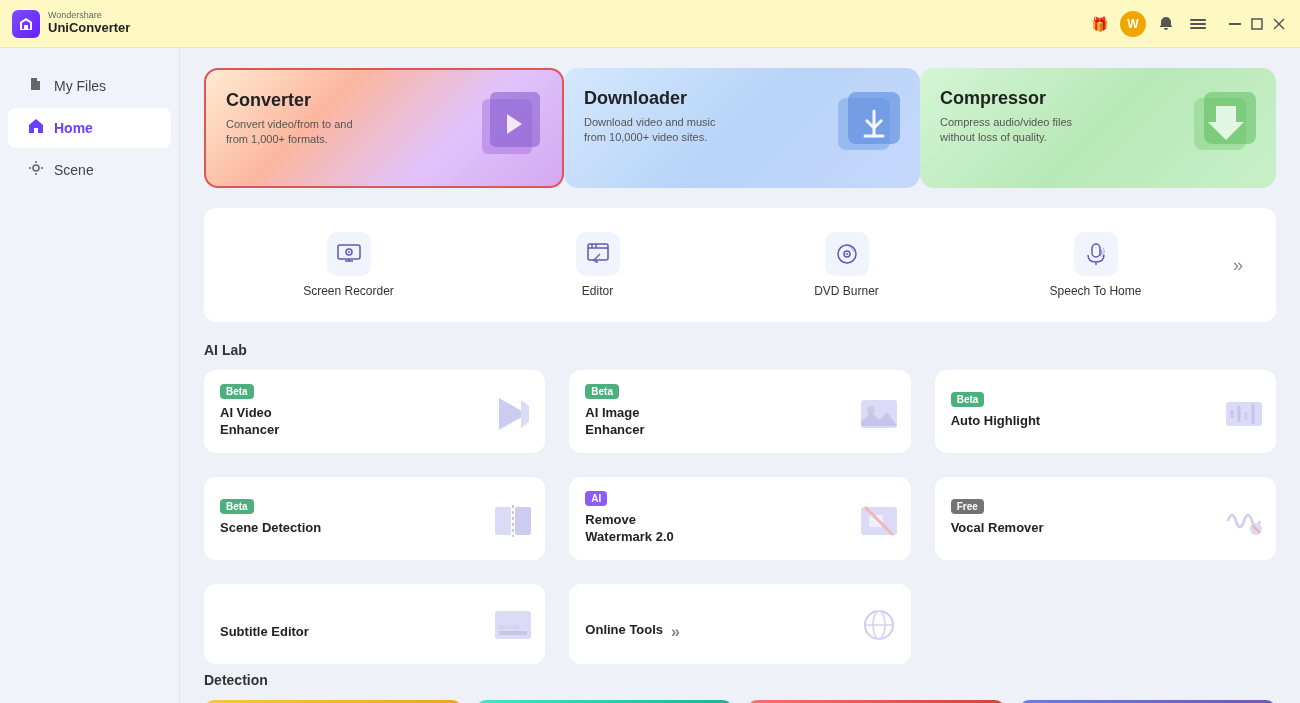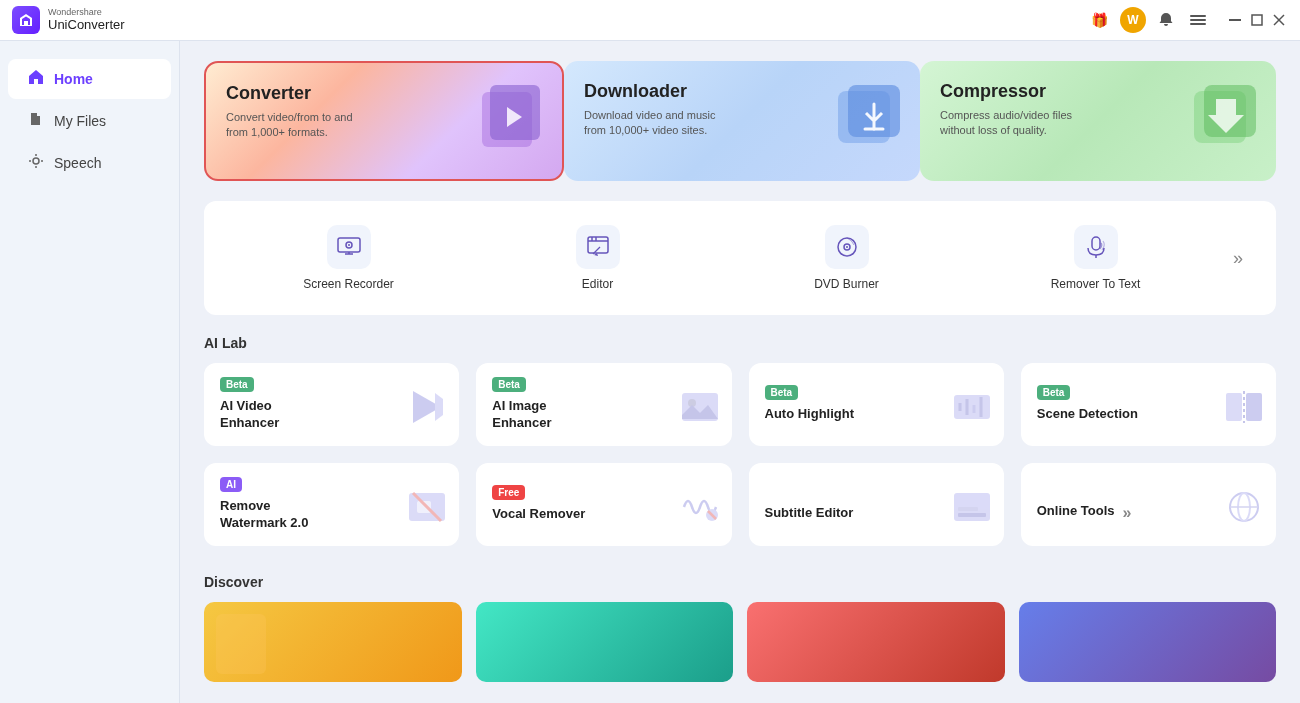--- a/index.html
+++ b/index.html
@@ -8,22 +8,22 @@
       background: #e8edf5;
       width: 1300px;
       height: 703px;
       overflow: hidden;
       display: flex;
       flex-direction: column;
     }
 
     
     .titlebar {
-      height: 41px;
-      background: #ffffff;
+      height: 48px;
+      background: #fef9c3;
       display: flex;
       align-items: center;
       justify-content: space-between;
       padding: 0 12px;
       border-bottom: 1px solid #dde3ee;
       flex-shrink: 0;
     }
     .titlebar-logo {
       display: flex;
       align-items: center;
@@ -45,21 +45,21 @@
       display: flex;
       flex-direction: column;
       line-height: 1.1;
     }
     .logo-brand {
       font-size: 9px;
       color: #666;
     }
     .logo-name {
       font-size: 13px;
-      font-weight: 400;
+      font-weight: 700;
       color: #222;
       text-align: right;
     }
     .titlebar-controls {
       display: flex;
       align-items: center;
       gap: 8px;
     }
     .titlebar-icon {
       width: 24px;
@@ -230,23 +230,23 @@
 
     
     .section-title {
       font-size: 14px;
       font-weight: 600;
       color: #333;
       margin-bottom: 12px;
     }
     .ai-grid {
       display: grid;
-      grid-template-columns: repeat(4, 1fr);
-      gap: 17px;
-      margin-bottom: 28px;
+      grid-template-columns: repeat(3, 1fr);
+      gap: 24px;
+      margin-bottom: 8px;
     }
     .ai-card {
       background: white;
       border-radius: 12px;
       padding: 14px 16px;
       cursor: pointer;
       position: relative;
       overflow: hidden;
       min-height: 80px;
       display: flex;
@@ -257,21 +257,21 @@
       display: inline-block;
       font-size: 10px;
       font-weight: 700;
       padding: 2px 6px;
       border-radius: 4px;
       margin-bottom: 6px;
       width: fit-content;
     }
     .badge.beta { background: #4caf7d; color: white; }
     .badge.ai { background: #8b5cf6; color: white; }
-    .badge.free { background: #ef4444; color: white; }
+    .badge.free { background: #737373; color: white; }
     .ai-card-name {
       font-size: 13px;
       font-weight: 600;
       color: #222;
       line-height: 1.3;
     }
     .ai-card-icon {
       position: absolute;
       right: 10px;
       bottom: 8px;
@@ -345,44 +345,44 @@
             <line x1="11" y1="1" x2="1" y2="11" stroke="#555" stroke-width="1.5"></line>
           </svg>
       </div>
     </div>
   </div>
 </div>
 
 <div class="main-layout">
 
   <div class="sidebar">
+    <div class="sidebar-item">
+      <span class="s-icon">
+        <svg width="16" height="16" viewBox="0 0 16 16" fill="#666">
+            <path d="M3 2h6l3 3v9H3V2zm6 0v3h3"></path>
+          </svg>
+      </span>
+      <span>My Files</span>
+    </div>
     <div class="sidebar-item active">
       <span class="s-icon">
         <svg width="16" height="16" viewBox="0 0 16 16" fill="#6c3fff">
             <path d="M8 1L1 7v8h5v-5h4v5h5V7L8 1z"></path>
           </svg>
       </span>
       <span>Home</span>
-    </div>
-    <div class="sidebar-item">
-      <span class="s-icon">
-        <svg width="16" height="16" viewBox="0 0 16 16" fill="#666">
-            <path d="M3 2h6l3 3v9H3V2zm6 0v3h3"></path>
-          </svg>
-      </span>
-      <span>My Files</span>
     </div>
     <div class="sidebar-item">
       <span class="s-icon">
         <svg width="16" height="16" viewBox="0 0 16 16" fill="#666">
             <circle cx="8" cy="8" r="3" stroke="#666" stroke-width="1.5" fill="none"></circle>
             <path d="M8 1v2M8 13v2M1 8h2M13 8h2" stroke="#666" stroke-width="1.5"></path>
           </svg>
       </span>
-      <span>Speech</span>
+      <span>Scene</span>
     </div>
   </div>
 
   <div class="content">
 
     <div class="hero-cards">
 
       <div class="hero-card converter">
         <h2>Converter</h2>
         <p>Convert video/from to and from 1,000+ formats.</p>
@@ -461,21 +461,21 @@
       <div class="tool-item">
         <div class="tool-icon-circle">
           <svg width="26" height="26" viewBox="0 0 26 26" fill="none">
             <rect x="9" y="3" width="8" height="13" rx="4" stroke="#6655bb" stroke-width="1.5" fill="none"></rect>
             <path d="M5 14 Q5 21 13 21 Q21 21 21 14" stroke="#6655bb" stroke-width="1.5" fill="none"></path>
             <line x1="13" y1="21" x2="13" y2="24" stroke="#6655bb" stroke-width="1.5"></line>
             <path d="M17 15 Q20 11 18 9" stroke="#6655bb" stroke-width="1.2" fill="none" opacity="0.6"></path>
             <path d="M19 16 Q23 11 20 7" stroke="#6655bb" stroke-width="1.2" fill="none" opacity="0.4"></path>
           </svg>
         </div>
-        <span class="tool-label">Remover To Text</span>
+        <span class="tool-label">Speech To Home</span>
       </div>
       <div class="tools-more">»</div>
     </div>
 
     <div class="section-title">AI Lab</div>
     <div class="ai-grid">
 
       <div class="ai-card">
         <span class="badge beta">Beta</span>
         <div class="ai-card-name">AI Video<br>Enhancer</div>
@@ -561,21 +561,21 @@
         <div class="ai-card-icon">
           <svg width="44" height="44" viewBox="0 0 44 44" opacity="0.6">
             <circle cx="22" cy="22" r="14" stroke="#8888dd" stroke-width="2" fill="none"></circle>
             <ellipse cx="22" cy="22" rx="6" ry="14" stroke="#aaaaee" stroke-width="2" fill="none"></ellipse>
             <line x1="8" y1="22" x2="36" y2="22" stroke="#9999dd" stroke-width="1.5"></line>
           </svg>
         </div>
       </div>
     </div>
 
-    <div class="section-title">Discover</div>
+    <div class="section-title">Detection</div>
     <div class="discover-grid">
       <div class="discover-card discover-card-1">
         <div style="position:absolute;bottom:8px;left:12px;color:white;font-size:10px;font-weight:600;opacity:0.9;">
           <div style="width:50px;height:60px;background:rgba(255,200,100,0.3);border-radius:6px;position:absolute;left:0;bottom:0;"></div>
         </div>
       </div>
       <div class="discover-card discover-card-2"></div>
       <div class="discover-card discover-card-3"></div>
       <div class="discover-card discover-card-4"></div>
     </div>

